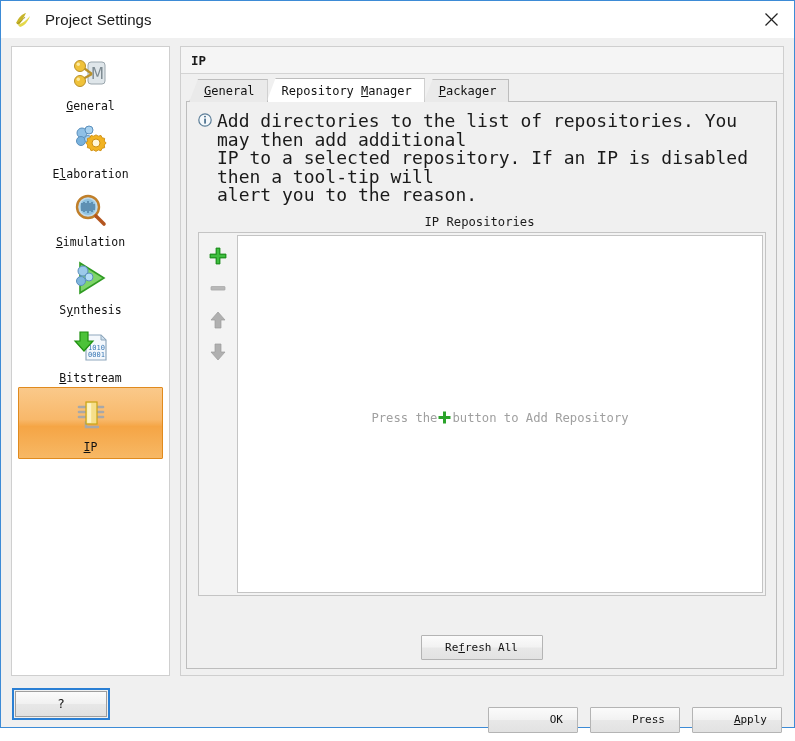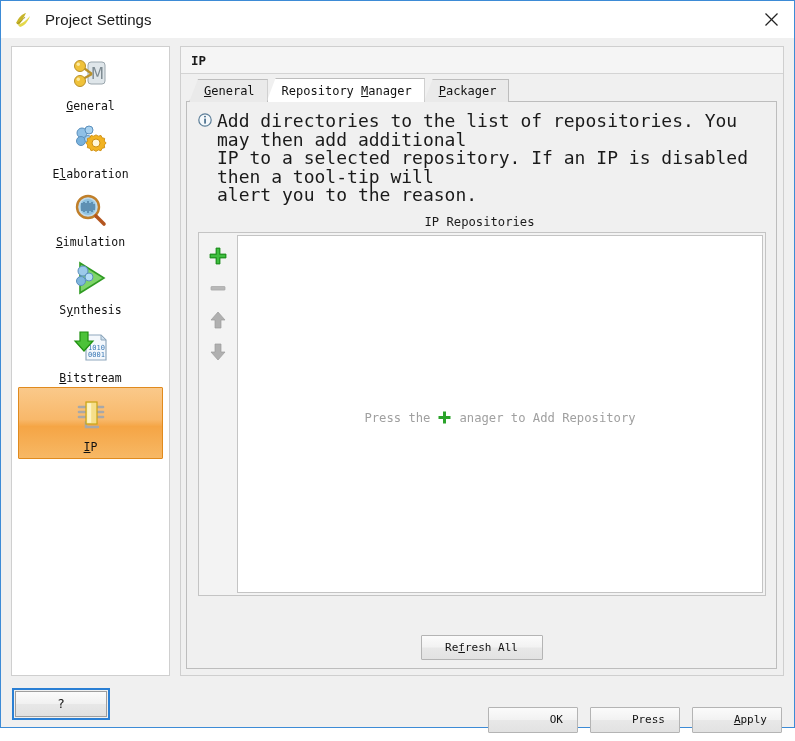--- a/index.html
+++ b/index.html
@@ -237,21 +237,20 @@
     align-items: center;
     justify-content: center;
     position: relative;
   }
   .empty-msg {
     font-family: "DejaVu Sans Mono", monospace;
     font-size: 12.2px;
     color: #a0a0a0;
     display: flex;
     align-items: center;
-    gap: 7px;
     user-select: none;
     margin-top: 8px;
   }
 
   
   .btn {
     font-family: "DejaVu Sans Mono", monospace;
     font-size: 11px;
     color: #111;
     background: linear-gradient(to bottom, #fbfbfb 0%, #f2f2f2 48%, #e8e8e8 52%, #e2e2e2 100%);
@@ -495,21 +494,21 @@
             </div>
 
             <div class="list-area">
               <div class="empty-msg">
                 <span>Press the</span>
                 <span>
                   <svg class="ico" width="15" height="15" viewBox="0 0 20 20" style="display:block">
                     <path d="M8 2 H12 V8 H18 V12 H12 V18 H8 V12 H2 V8 H8 Z" fill="#2aa32a"></path>
                   </svg>
                 </span>
-                <span>anager to Add Repository</span>
+                <span>button to Add Repository</span>
               </div>
             </div>
 
           </div>
         </div>
 
         <div class="refresh-wrap">
           <div class="btn">
             <span>Re<u>f</u>resh All</span>
           </div>

